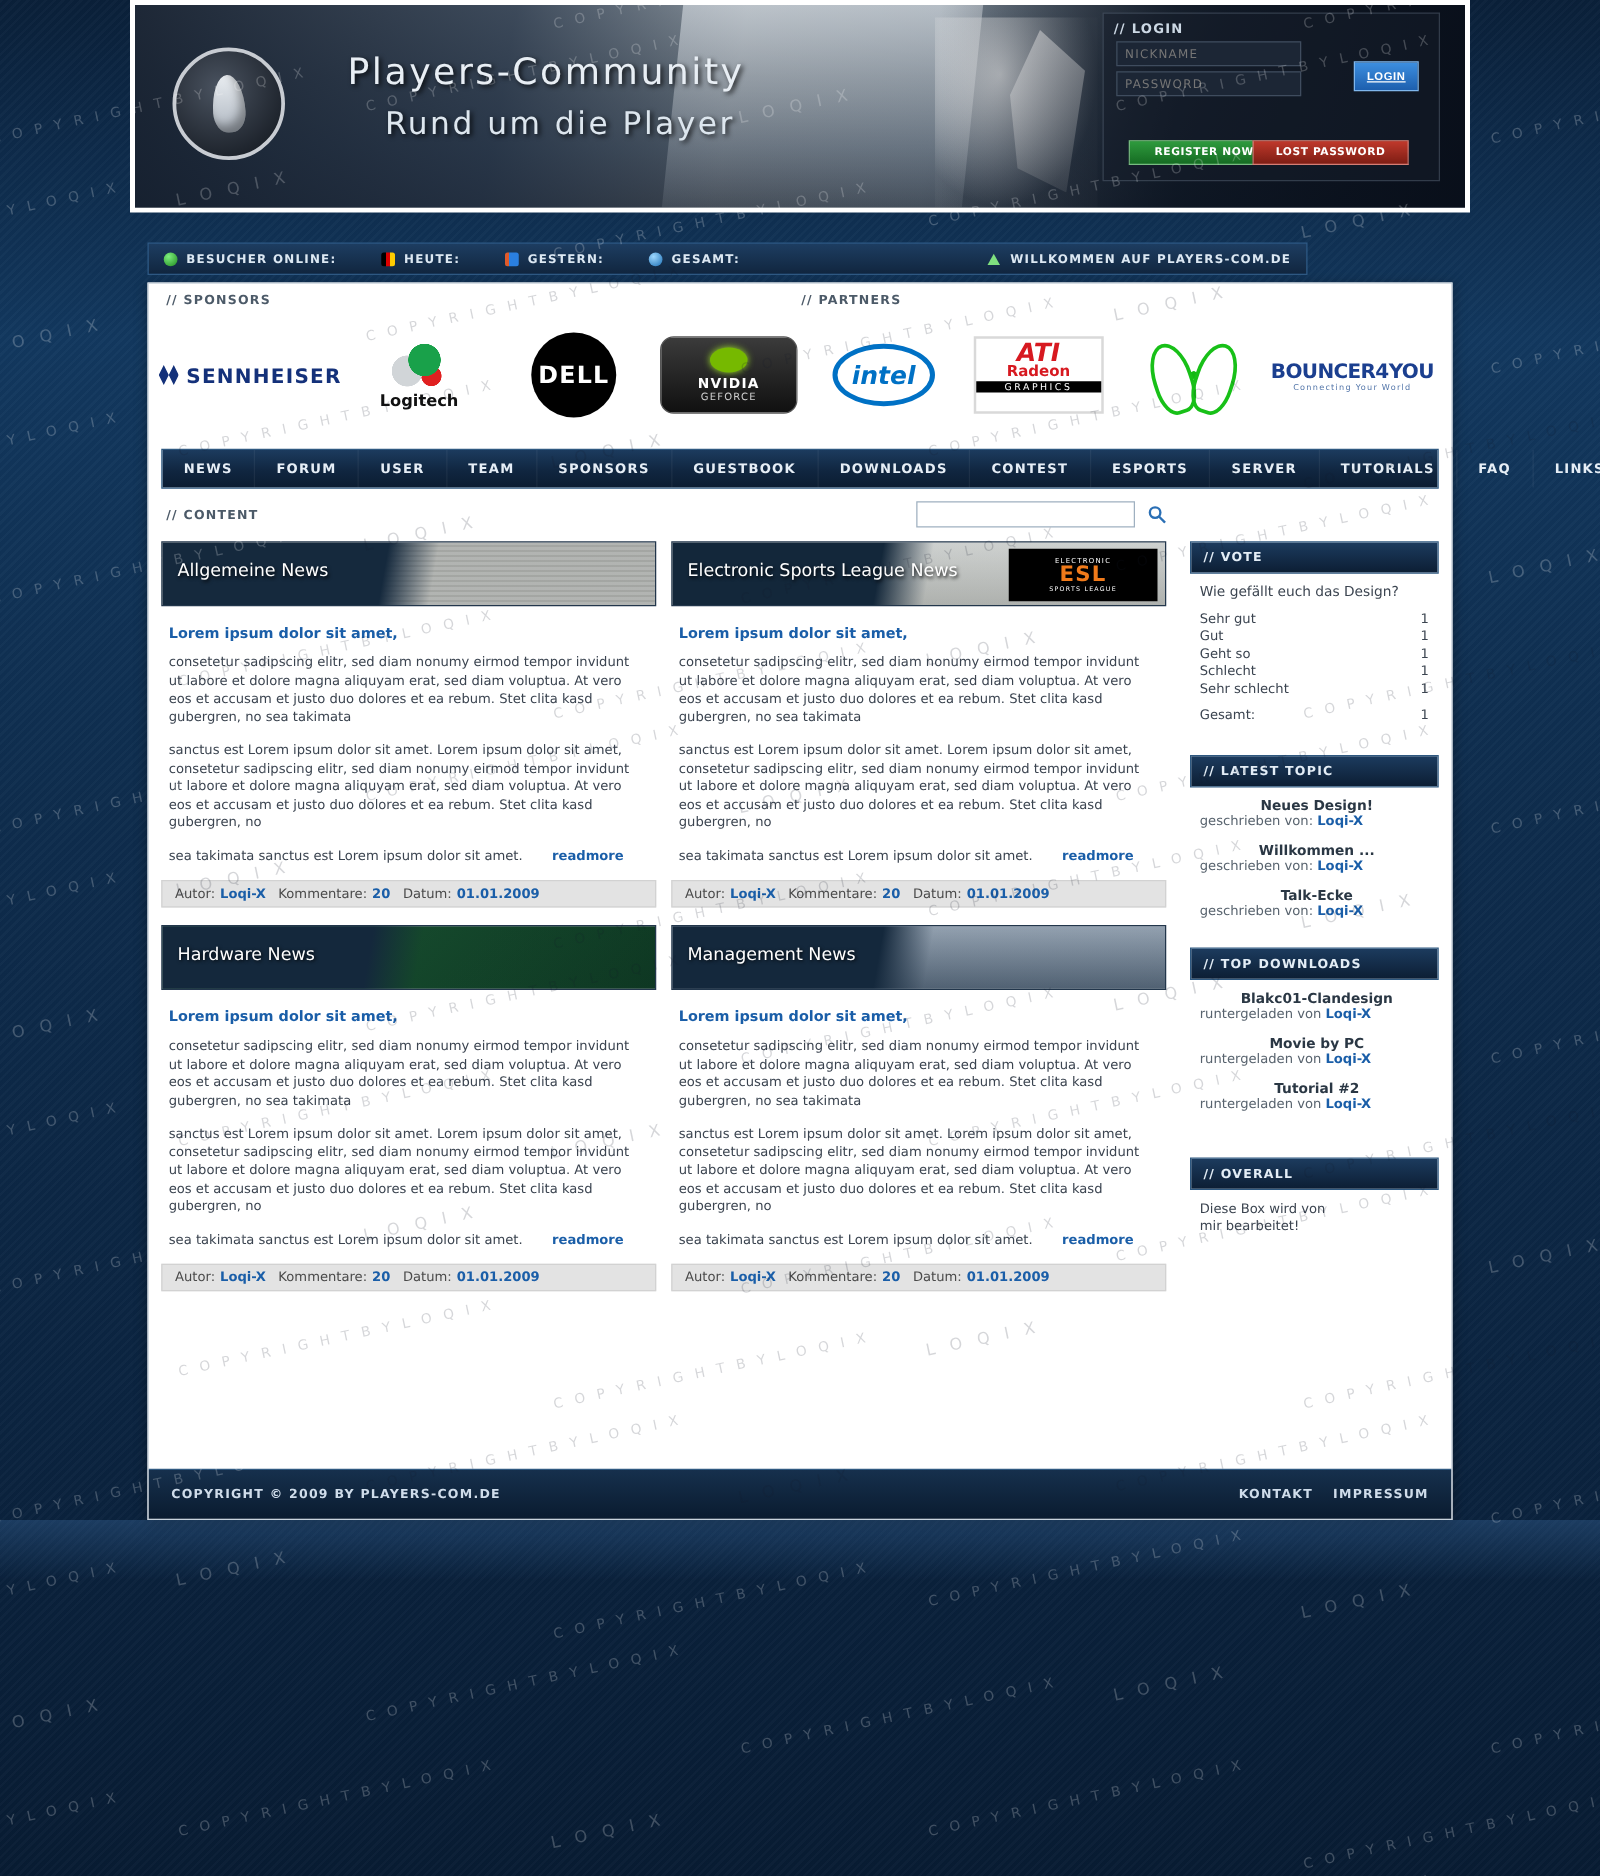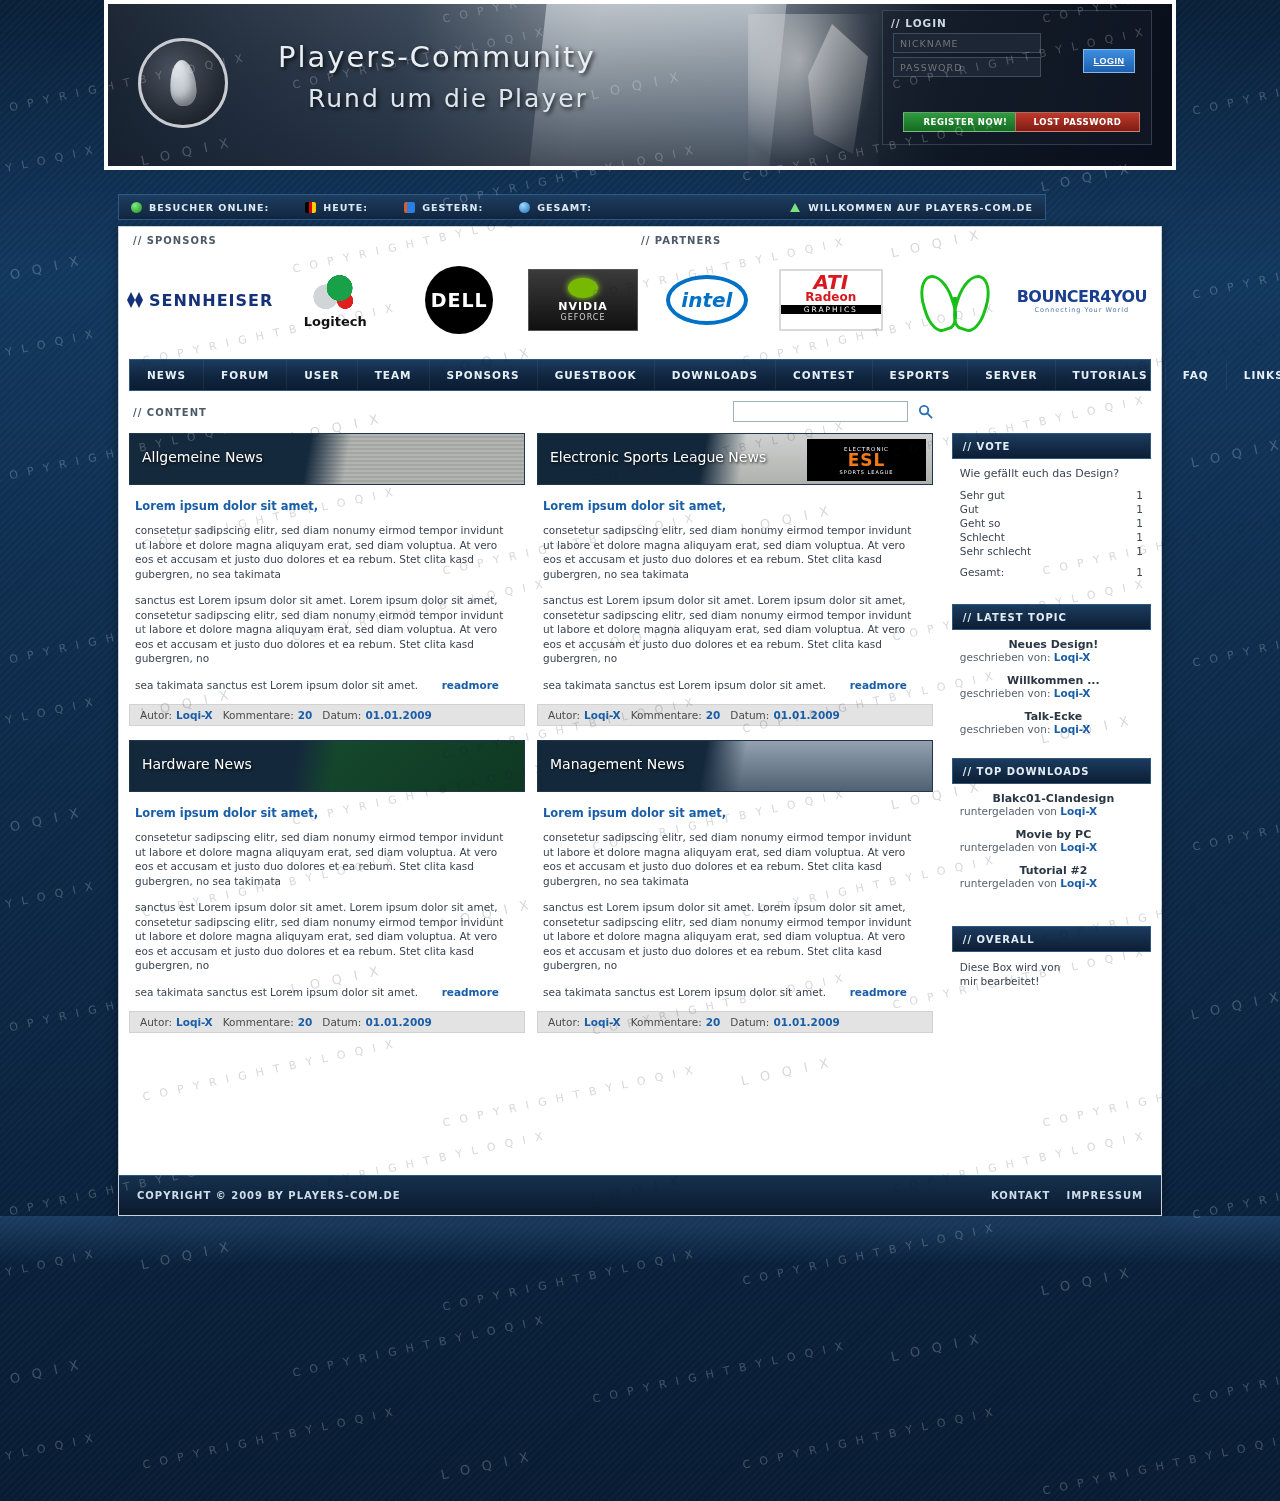--- a/index.html
+++ b/index.html
@@ -92,21 +92,21 @@
     border:1px solid #7fb6ec; color:#fff; font-size:9px; font-weight:bold;
     letter-spacing:.5px; cursor:pointer;text-decoration:underline;
   }
   .btn-register, .btn-lost {
     position:absolute; bottom:12px; height:20px; width:125px;
     border:1px solid rgba(255,255,255,.35); color:#fff;
     font-size:8.5px; font-weight:bold; letter-spacing:.5px; cursor:pointer;
     display:flex; align-items:center; justify-content:center;
   }
   .btn-register { left:20px; background: linear-gradient(180deg,#2f9b3e,#156b22); }
-  .btn-lost { right:11px; background: linear-gradient(180deg,#c0392b,#7d1d14); }
+  .btn-lost { right:24px; background: linear-gradient(180deg,#c0392b,#7d1d14); }
 
   
   .stats-bar {
     position:absolute; left:118px; top:194px; width:928px; height:26px;
     background: linear-gradient(180deg,#1d3d61,#11263f);
     border:1px solid #2f5a85;
     color:#dce8f3; font-size:9.5px; font-weight:bold; letter-spacing:1px;
     display:flex; align-items:center; padding:0 12px;
   }
   .stat-item { display:flex; align-items:center; margin-right:36px; }
@@ -139,21 +139,21 @@
     clip-path: polygon(0 50%, 25% 0, 50% 50%, 75% 0, 100% 50%, 75% 100%, 50% 50%, 25% 100%); }
   .lg-dell { width:68px;height:68px;border-radius:50%;background:#000;color:#fff;
     display:flex;align-items:center;justify-content:center;font-size:19px;font-weight:bold;letter-spacing:1px; }
   .lg-logitech { text-align:center; }
   .lg-logitech .swirl { width:46px;height:40px;margin:0 auto 2px;
     background: radial-gradient(circle at 60% 40%, #19a14a 0 35%, transparent 36%),
                 radial-gradient(circle at 30% 62%, #d1d5d8 0 30%, transparent 31%),
                 radial-gradient(circle at 72% 72%, #e02020 0 18%, transparent 19%); }
   .lg-logitech .txt { color:#111; font-size:13px; font-weight:bold; }
   .lg-nvidia { width:110px;height:62px;background:linear-gradient(180deg,#3b3b3b,#101010);
-    border:1px solid #555; border-radius:0; display:flex;flex-direction:column;align-items:center;justify-content:center; }
+    border:1px solid #555; border-radius:11px; display:flex;flex-direction:column;align-items:center;justify-content:center; }
   .lg-nvidia .eye { width:30px;height:20px;border-radius:50%;background:#76b900;box-shadow:0 0 6px #9fe02a; }
   .lg-nvidia .t1 { color:#fff;font-size:11px;font-weight:bold;letter-spacing:1px;margin-top:2px; }
   .lg-nvidia .t2 { color:#cfcfcf;font-size:8px;letter-spacing:1px; }
   .lg-intel { width:82px;height:50px;border:4px solid #0071c5;border-radius:50%;
     display:flex;align-items:center;justify-content:center;color:#0071c5;font-size:20px;font-weight:bold;font-style:italic; }
   .lg-ati { width:104px;height:62px;background:#fff;border:2px solid #d9d9d9;text-align:center;padding-top:2px; }
   .lg-ati .a { color:#d71920;font-size:20px;font-weight:bold;line-height:18px;font-style:italic; }
   .lg-ati .b { color:#d71920;font-size:12px;font-weight:bold;line-height:12px; }
   .lg-ati .c { background:#000;color:#fff;font-size:7.5px;letter-spacing:2px;margin-top:2px; }
   .lg-razer { width:70px;height:60px;

